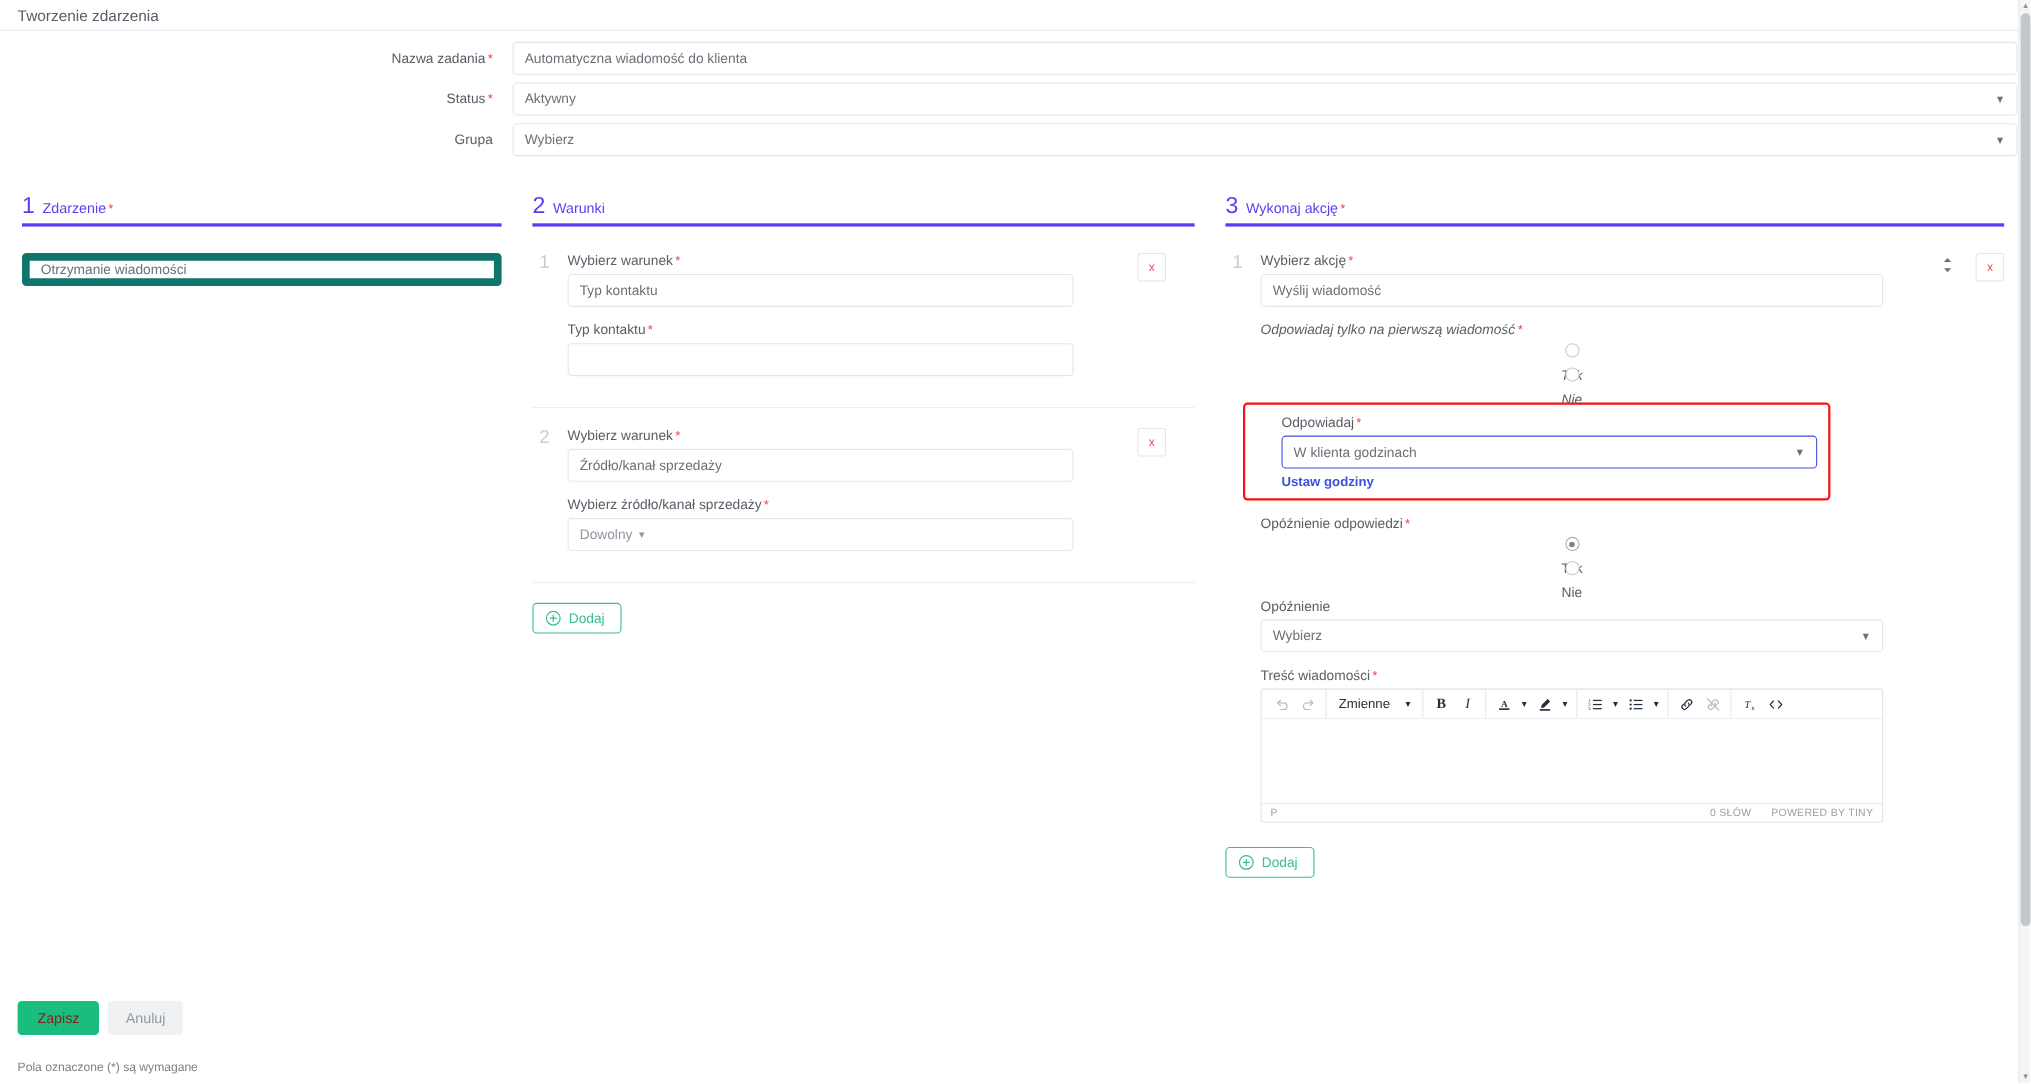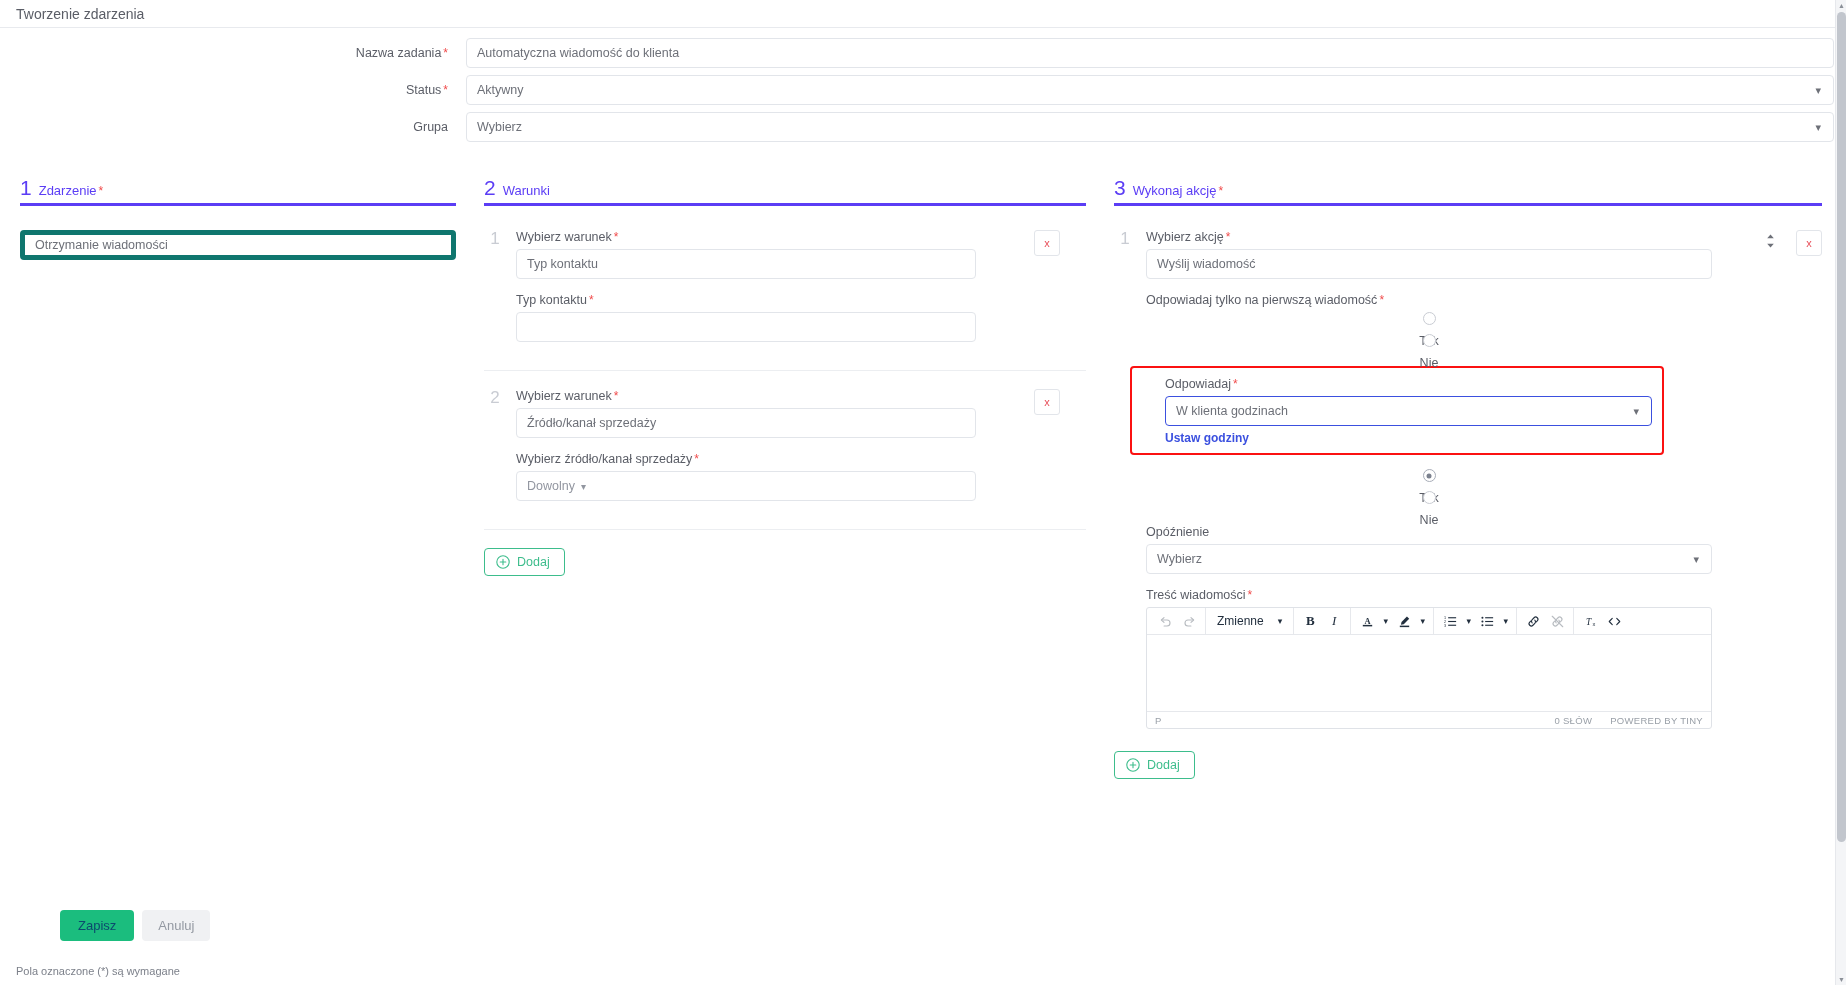--- a/index.html
+++ b/index.html
@@ -87,21 +87,21 @@
   }
   .sectitle .req { color:#f04b4b; }
   .secrule {
     height:3px;
     background:#5b3df5;
     margin-bottom:24px;
   }
 
   
   .eventbox {
-    border:5px solid #0f766e;
+    border:7px solid #0f766e;
     border-radius:4px;
     height:30px;
     display:flex; align-items:center;
     padding:0 10px;
     font-size:12.5px;
     color:#6d7078;
     margin-top:8px;
   }
 
   
@@ -284,28 +284,27 @@
   .footer {
     position:absolute;
     left:0; bottom:0;
     width:100%;
     padding:0 0 8px 16px;
     background:#fff;
   }
   .btnrow { display:flex; gap:8px; align-items:center; margin-bottom:7px; }
   .btn-save {
     background:#1bbd7e;
-    color:#0c4a6e;
+    color:#7f1d1d;
     border:none;
     border-radius:4px;
     padding:8px 18px;
     font-size:13px;
     cursor:pointer;
     font-family:"Liberation Sans", sans-serif;
-    margin-left:44px;
   }
   .btn-cancel {
     background:#f0f1f3;
     color:#9499a2;
     border:none;
     border-radius:4px;
     padding:8px 16px;
     font-size:13px;
     cursor:pointer;
     font-family:"Liberation Sans", sans-serif;
@@ -465,21 +464,21 @@
       </div>
       <div class="xbtn" style="right:0; top:0;">x</div>
 
       <div class="blockbody" style="padding-right:110px;">
 
         <div class="fieldwrap">
           <span class="flabel2"><span>Wybierz akcję</span><span class="req">*</span></span>
           <div class="inp">Wyślij wiadomość</div>
         </div>
 
-        <div class="fieldwrap" style="margin-bottom:10px;">
+        <div class="fieldwrap" style="margin-bottom:10px;font-style:italic;">
           <span class="flabel2"><span>Odpowiadaj tylko na pierwszą wiadomość</span><span class="req">*</span></span>
           <div class="radios">
             <div class="radiorow">
               <span class="radio"></span>
               <span class="radiolabel">Tak</span>
             </div>
             <div class="radiorow">
               <span class="radio"></span>
               <span class="radiolabel">Nie</span>
             </div>
@@ -489,20 +488,21 @@
         <div class="redbox">
           <span class="flabel2"><span>Odpowiadaj</span><span class="req">*</span></span>
           <div class="inp sel focussel">
             <span>W klienta godzinach</span>
             <span class="caret">▾</span>
           </div>
           <span class="link">Ustaw godziny</span>
         </div>
 
         <div class="fieldwrap" style="margin-bottom:12px;">
+          <span class="flabel2"><span>Opóźnienie odpowiedzi</span><span class="req">*</span></span>
           <div class="radios">
             <div class="radiorow">
               <span class="radio on"></span>
               <span class="radiolabel">Tak</span>
             </div>
             <div class="radiorow">
               <span class="radio"></span>
               <span class="radiolabel">Nie</span>
             </div>
           </div>

